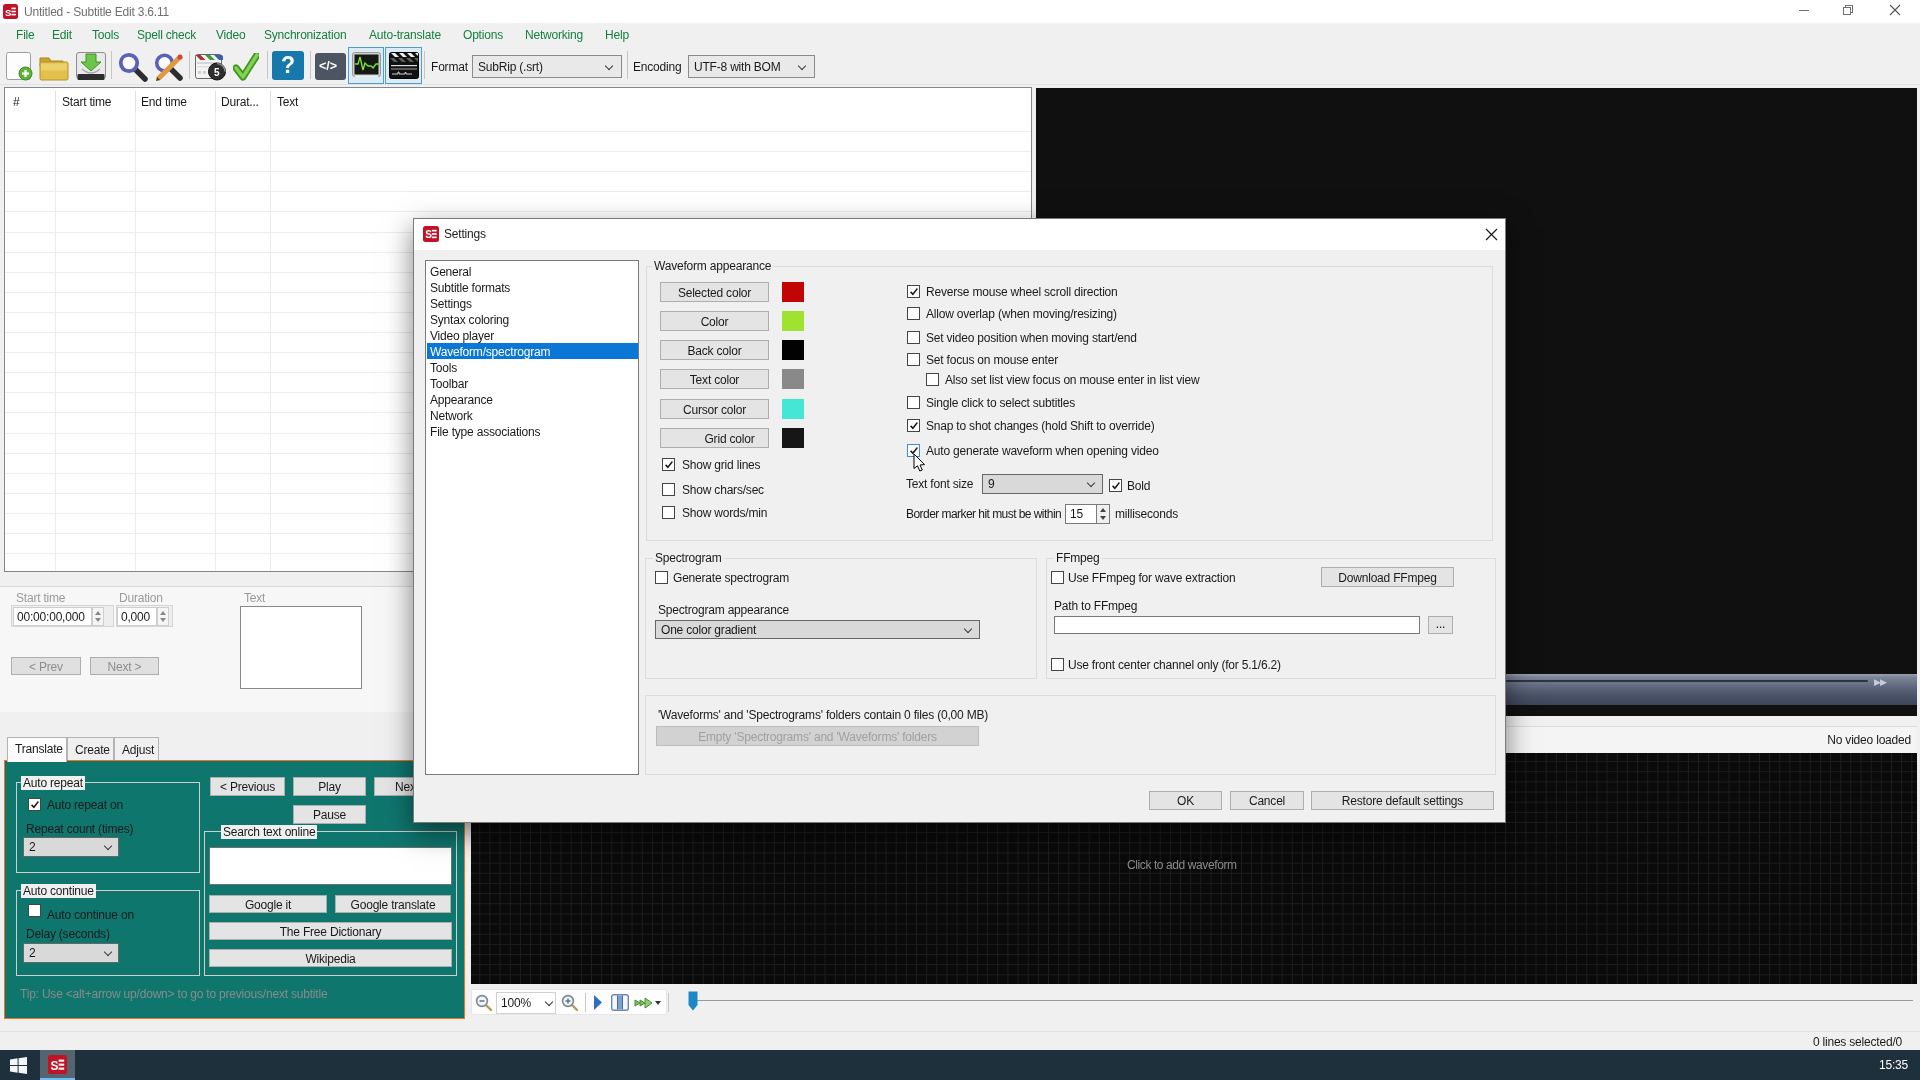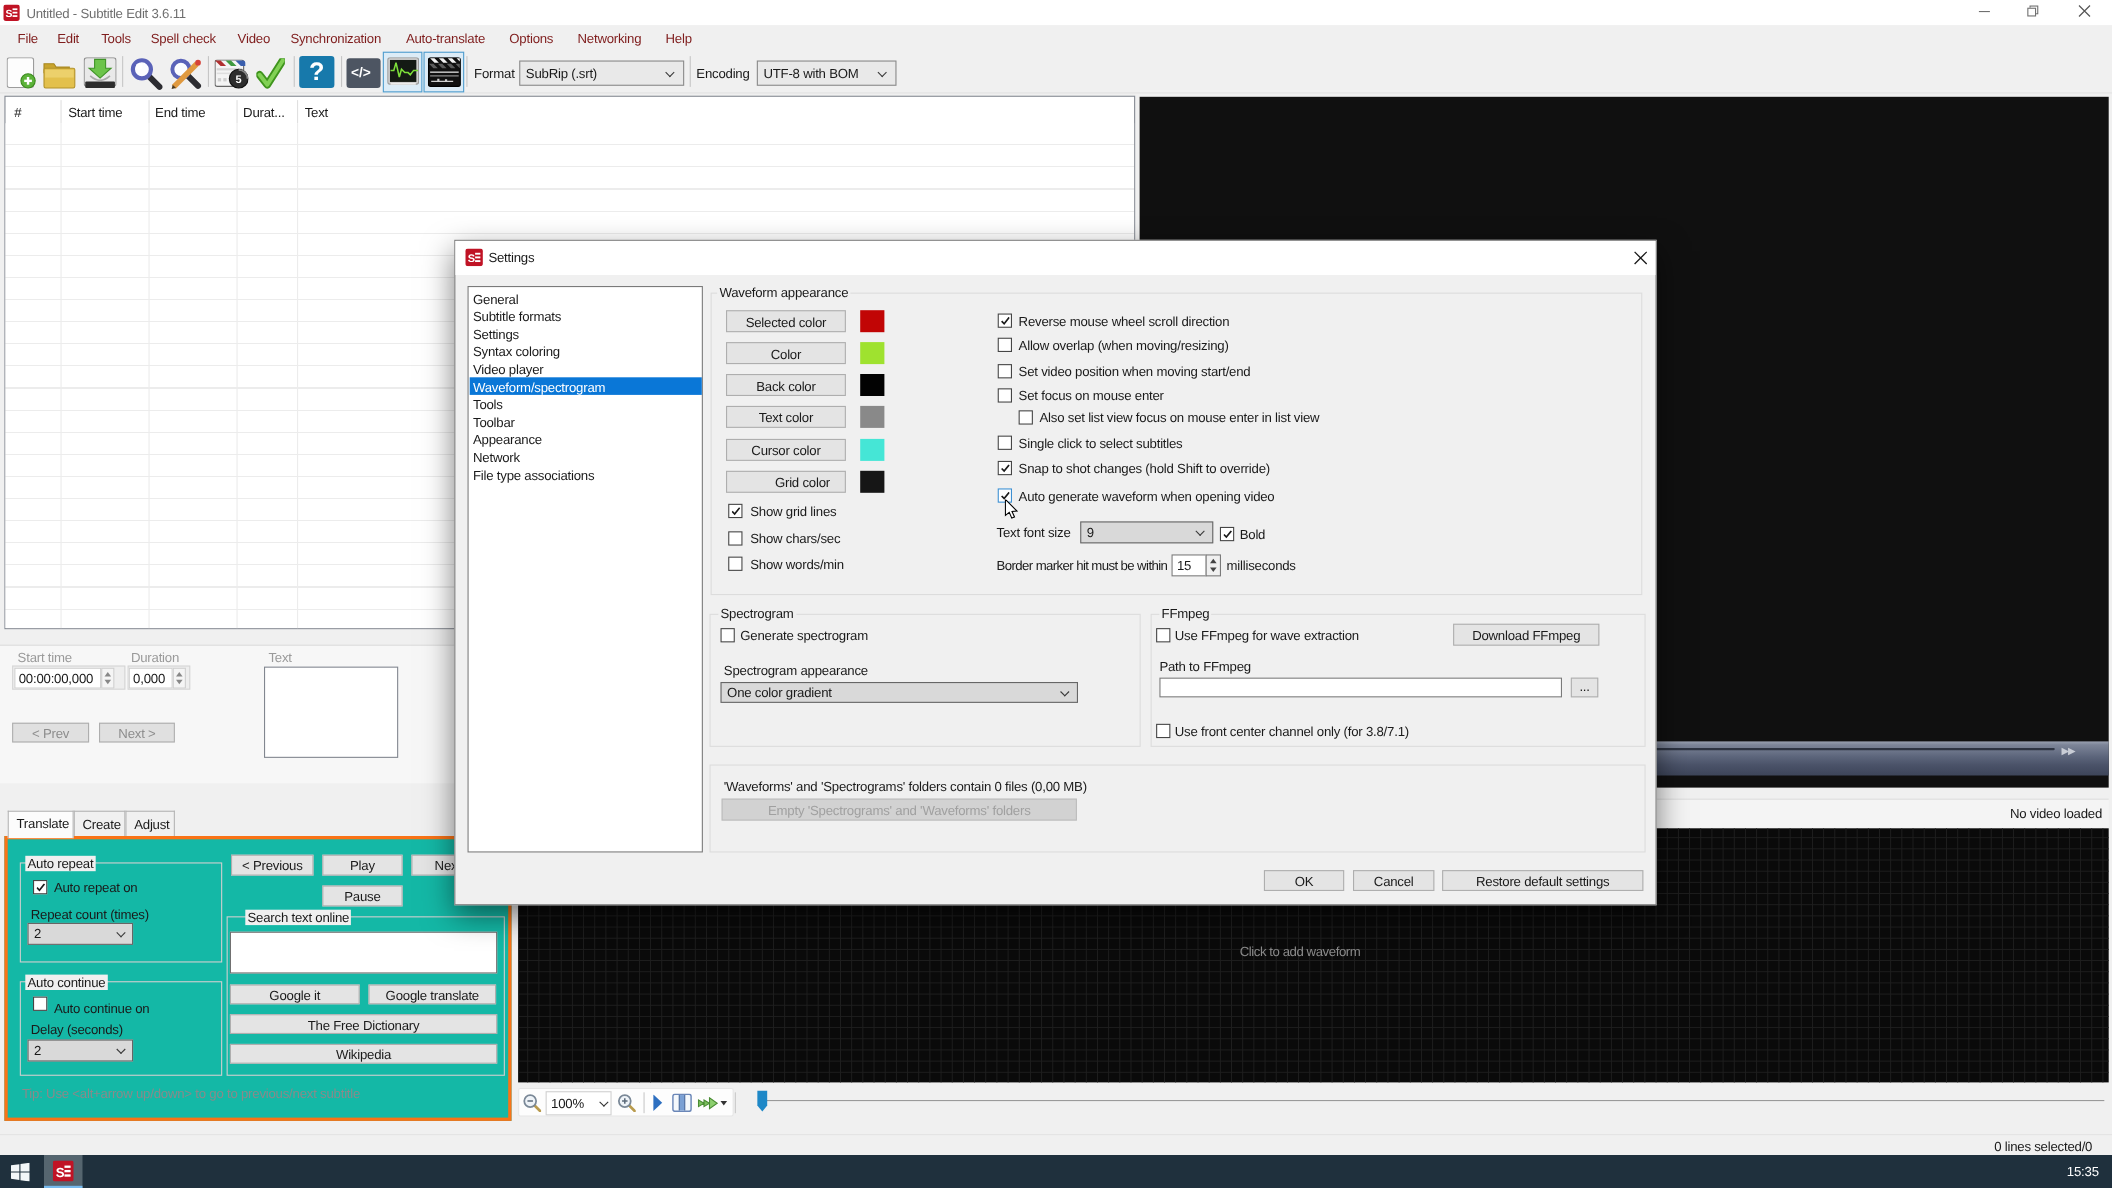--- a/index.html
+++ b/index.html
@@ -13,37 +13,37 @@
 .lbl{position:absolute;white-space:nowrap;}
 .combo{position:absolute;background:#d9d9d9;border:1px solid #666;}
 .combo .tx{position:absolute;left:5px;top:2px;white-space:nowrap;}
 .chev{position:absolute;width:6px;height:6px;border:solid #3a3a3a;border-width:0 1.2px 1.2px 0;transform:rotate(45deg);}
 .gb{position:absolute;border:1px solid #dcdcdc;}
 .gl{position:absolute;background:#f0f0f0;padding:0 2px;white-space:nowrap;top:-7px;}
 .vline{position:absolute;width:1px;background:#c6c6c6;}
 
 #titlebar{position:absolute;left:0;top:0;width:1920px;height:23px;background:#ffffff;}
 #menubar{position:absolute;left:0;top:23px;width:1920px;height:24px;background:#f0f0f0;}
-#menubar .mi{position:absolute;top:5px;color:#7f1d1d;}
+#menubar .mi{position:absolute;top:5px;color:#15803d;}
 #toolbar{position:absolute;left:0;top:47px;width:1920px;height:38px;background:#f0f0f0;border-bottom:1px solid #e2e2e2;}
 
 #list{position:absolute;left:4px;top:87px;width:1028px;height:485px;background:#fff;border:1px solid #828790;}
 #list .hsep{position:absolute;top:3px;height:21px;width:1px;background:#e0e0e0;}
 #list .colline{position:absolute;top:24px;bottom:0;width:1px;background:#ececec;}
 #list .rows{position:absolute;left:0;top:24px;right:0;bottom:0;background:repeating-linear-gradient(to bottom,#fff 0,#fff 19.1px,#ececec 19.1px,#ececec 20.1px);}
 #list .ht{position:absolute;top:7px;color:#1a1a1a;}
 
 #video{position:absolute;left:1036px;top:88px;width:881px;height:628px;background:#101010;}
 #vbar{position:absolute;left:0;top:586px;width:881px;height:31px;background:linear-gradient(to bottom,#9aa1b1 0,#7d8598 10%,#5c657b 45%,#4a5268 70%,#3d4559 100%);}
 #novid{position:absolute;left:471px;top:726px;width:1446px;height:27px;background:#f4f4f4;border-top:1px solid #dcdcdc;}
 #wave{position:absolute;left:471px;top:753px;width:1446px;height:231px;background-color:#0a0a0a;background-image:linear-gradient(to right,#1e1e1e 1px,transparent 1px),linear-gradient(to bottom,#1e1e1e 1px,transparent 1px);background-size:10.16px 10.17px;background-position:8.3px 8.1px;}
 
 #editpanel{position:absolute;left:0;top:586px;width:1032px;height:126px;background:#f7f7f7;border-top:1px solid #d9d9d9;}
 
-#tabpanel{position:absolute;left:4px;top:760px;width:461px;height:259px;background:#14b8a6;border:3px solid #f97316;}
+#tabpanel{position:absolute;left:4px;top:760px;width:461px;height:259px;background:#0f766e;border:1px solid #f97316;}
 .tab{position:absolute;top:737px;height:24px;background:#f0f0f0;border:1px solid #b4b4b4;border-bottom:none;}
 
 #taskbar{position:absolute;left:0;top:1050px;width:1920px;height:30px;background:#1f303d;}
 
 #dlg{position:absolute;left:413px;top:218px;width:1093px;height:605px;background:#f0f0f0;border:1px solid #7a7a7a;box-shadow:0 10px 26px rgba(0,0,0,0.5);}
 #dlgtitle{position:absolute;left:0;top:0;width:100%;height:31px;background:#fff;}
 #dlglist{position:absolute;left:11px;top:41px;width:214px;height:515px;background:#fff;border:1px solid #7a7a7a;}
 #dlglist .it{position:absolute;left:4px;white-space:nowrap;}
 #dlglist .sel{position:absolute;left:1px;top:82px;width:211px;height:16px;background:#0a77d7;}
 .swatch{position:absolute;width:22px;height:20px;}
@@ -436,21 +436,21 @@
 
   <div class="gb" style="left:632px;top:339px;width:450px;height:121px;"></div>
   <div class="gl lbl" style="left:640px;top:332px;">FFmpeg</div>
   <div class="cb" style="left:637px;top:352px;"></div>
   <div class="lbl" style="left:654px;top:352px;">Use FFmpeg for wave extraction</div>
   <div class="btn" style="left:907px;top:348px;width:133px;height:20px;padding-top:3px;">Download FFmpeg</div>
   <div class="lbl" style="left:640px;top:380px;">Path to FFmpeg</div>
   <div class="abs" style="left:640px;top:397px;width:366px;height:18px;background:#fff;border:1px solid #7a7a7a;"></div>
   <div class="btn" style="left:1014px;top:397px;width:25px;height:18px;">...</div>
   <div class="cb" style="left:637px;top:439px;"></div>
-  <div class="lbl" style="left:654px;top:439px;">Use front center channel only (for 3.8/7.1)</div>
+  <div class="lbl" style="left:654px;top:439px;">Use front center channel only (for 5.1/6.2)</div>
 
   <div class="gb" style="left:231px;top:476px;width:851px;height:80px;"></div>
   <div class="lbl" style="left:244px;top:489px;">'Waveforms' and 'Spectrograms' folders contain 0 files (0,00 MB)</div>
   <div class="btn" style="left:242px;top:507px;width:323px;height:20px;padding-top:3px;background:#d2d2d2;border-color:#bcbcbc;color:#a0a0a0;">Empty 'Spectrograms' and 'Waveforms' folders</div>
 
   <div class="btn" style="left:735px;top:572px;width:73px;height:19px;padding-top:2px;">OK</div>
   <div class="btn" style="left:816px;top:572px;width:74px;height:19px;padding-top:2px;">Cancel</div>
   <div class="btn" style="left:897px;top:572px;width:183px;height:19px;padding-top:2px;">Restore default settings</div>
 </div>
 

